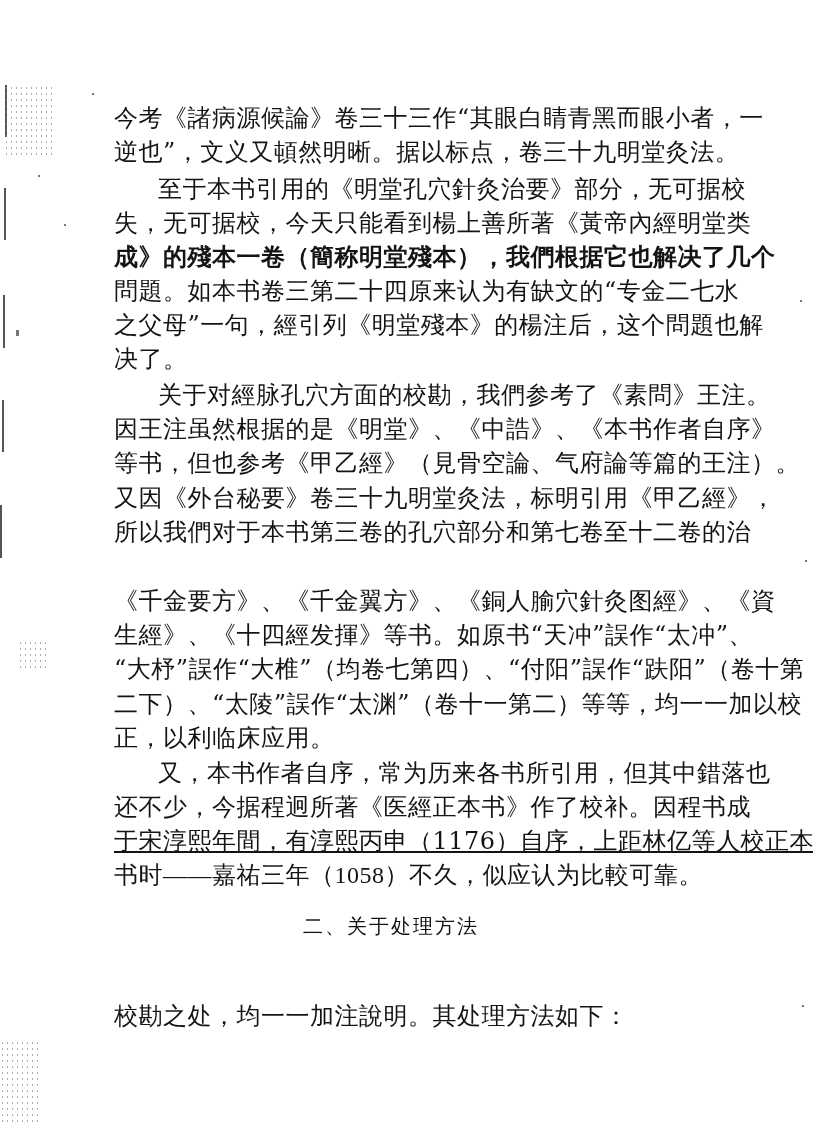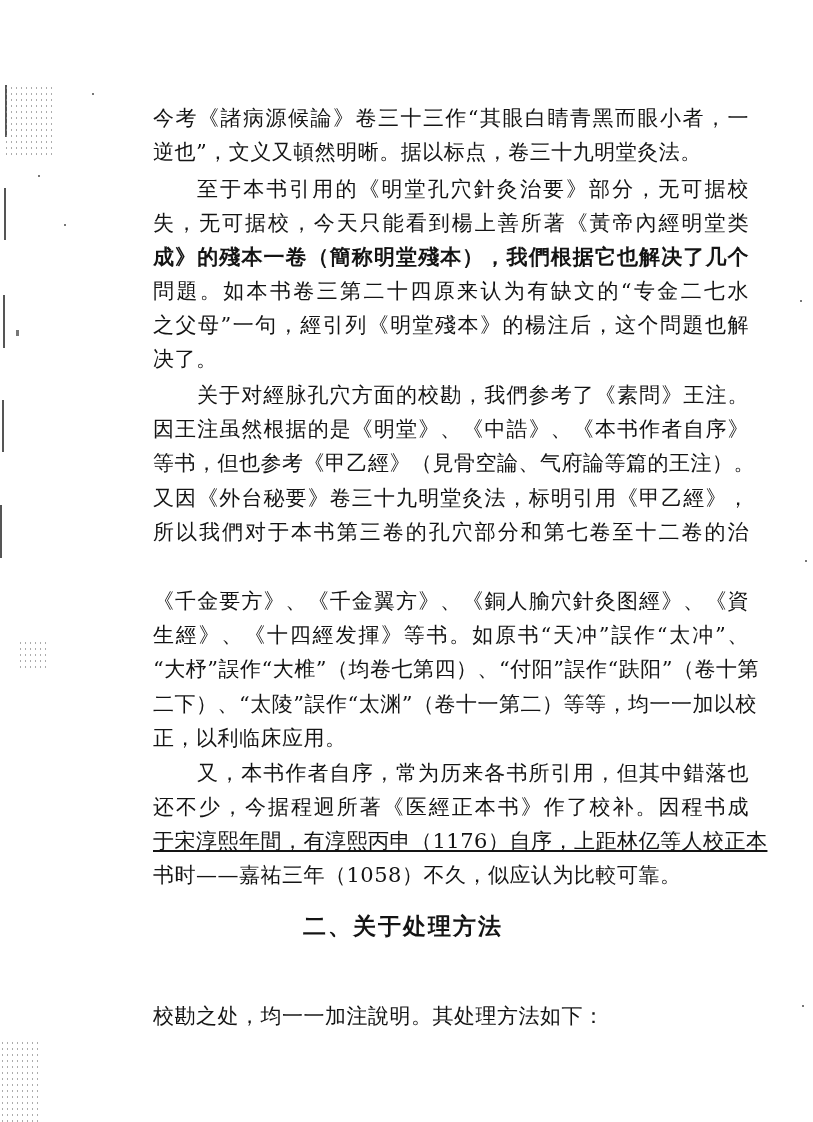--- a/index.html
+++ b/index.html
@@ -3,28 +3,28 @@
 <meta charset="utf-8">
 <style>
   html, body { margin: 0; padding: 0; }
   body {
     width: 813px; height: 1122px; background: #ffffff; position: relative; overflow: hidden;
     font-family: "DejaVu Serif", "Liberation Serif", serif; color: #141414;
   }
   .page { position: absolute; left: 0; top: 0; width: 813px; height: 1122px; }
   .line {
     position: absolute; left: 114px; width: 596px; height: 34px;
-    font-size: 21px; line-height: 34px; white-space: nowrap;
-    text-align: justify; text-align-last: justify; letter-spacing: 0.5px; margin-left: 39px;
+    font-size: 24px; line-height: 34px; white-space: nowrap;
+    text-align: justify; text-align-last: justify; letter-spacing: 0.5px;
   }
   .line.indent { left: 158px; width: 552px; }
   .line.last { text-align-last: left; }
   .heading {
     position: absolute; left: 303px; top: 908px; width: 215px;
-    font-size: 23px; line-height: 36px; white-space: nowrap; letter-spacing: 2px; font-weight: bold;
+    font-size: 20px; line-height: 36px; white-space: nowrap; letter-spacing: 2px;
   }
   .edge-bar { position: absolute; background: #555; width: 2px; }
   .speck { position: absolute; background: #777; width: 2px; height: 2px; }
   .noise {
     position: absolute; background-image: radial-gradient(#888 0.8px, transparent 1px);
     background-size: 5px 6px; opacity: 0.7;
   }
 </style>
 </head>
 <body>
@@ -64,19 +64,19 @@
   <div class="line" style="top:515px;">所以我們对于本书第三卷的孔穴部分和第七卷至十二卷的治</div>
   <div class="line" style="top:584px;">《千金要方》、《千金翼方》、《銅人腧穴針灸图經》、《資</div>
   <div class="line" style="top:618px;">生經》、《十四經发揮》等书。如原书“天冲”誤作“太冲”、</div>
   <div class="line" style="top:652px;">“大杼”誤作“大椎”（均卷七第四）、“付阳”誤作“趺阳”（卷十第</div>
   <div class="line" style="top:687px;">二下）、“太陵”誤作“太渊”（卷十一第二）等等，均一一加以校</div>
   <div class="line last" style="top:721px;">正，以利临床应用。</div>
 
   <div class="line indent" style="top:756px;">又，本书作者自序，常为历来各书所引用，但其中錯落也</div>
   <div class="line" style="top:790px;">还不少，今据程迥所著《医經正本书》作了校补。因程书成</div>
   <div class="line" style="top:824px;text-decoration:underline;">于宋淳熙年間，有淳熙丙申（1176）自序，上距林亿等人校正本</div>
-  <div class="line last" style="top:858px;">书时——嘉祐三年（1058）不久，似应认为比較可靠。</div>
+  <div class="line last" style="top:858px;font-family:Liberation Serif, serif;">书时——嘉祐三年（1058）不久，似应认为比較可靠。</div>
 
   <div class="heading">二、关于处理方法</div>
 
   <div class="line last" style="top:999px;">校勘之处，均一一加注說明。其处理方法如下：</div>
 
 </div>
 
 </body></html>

